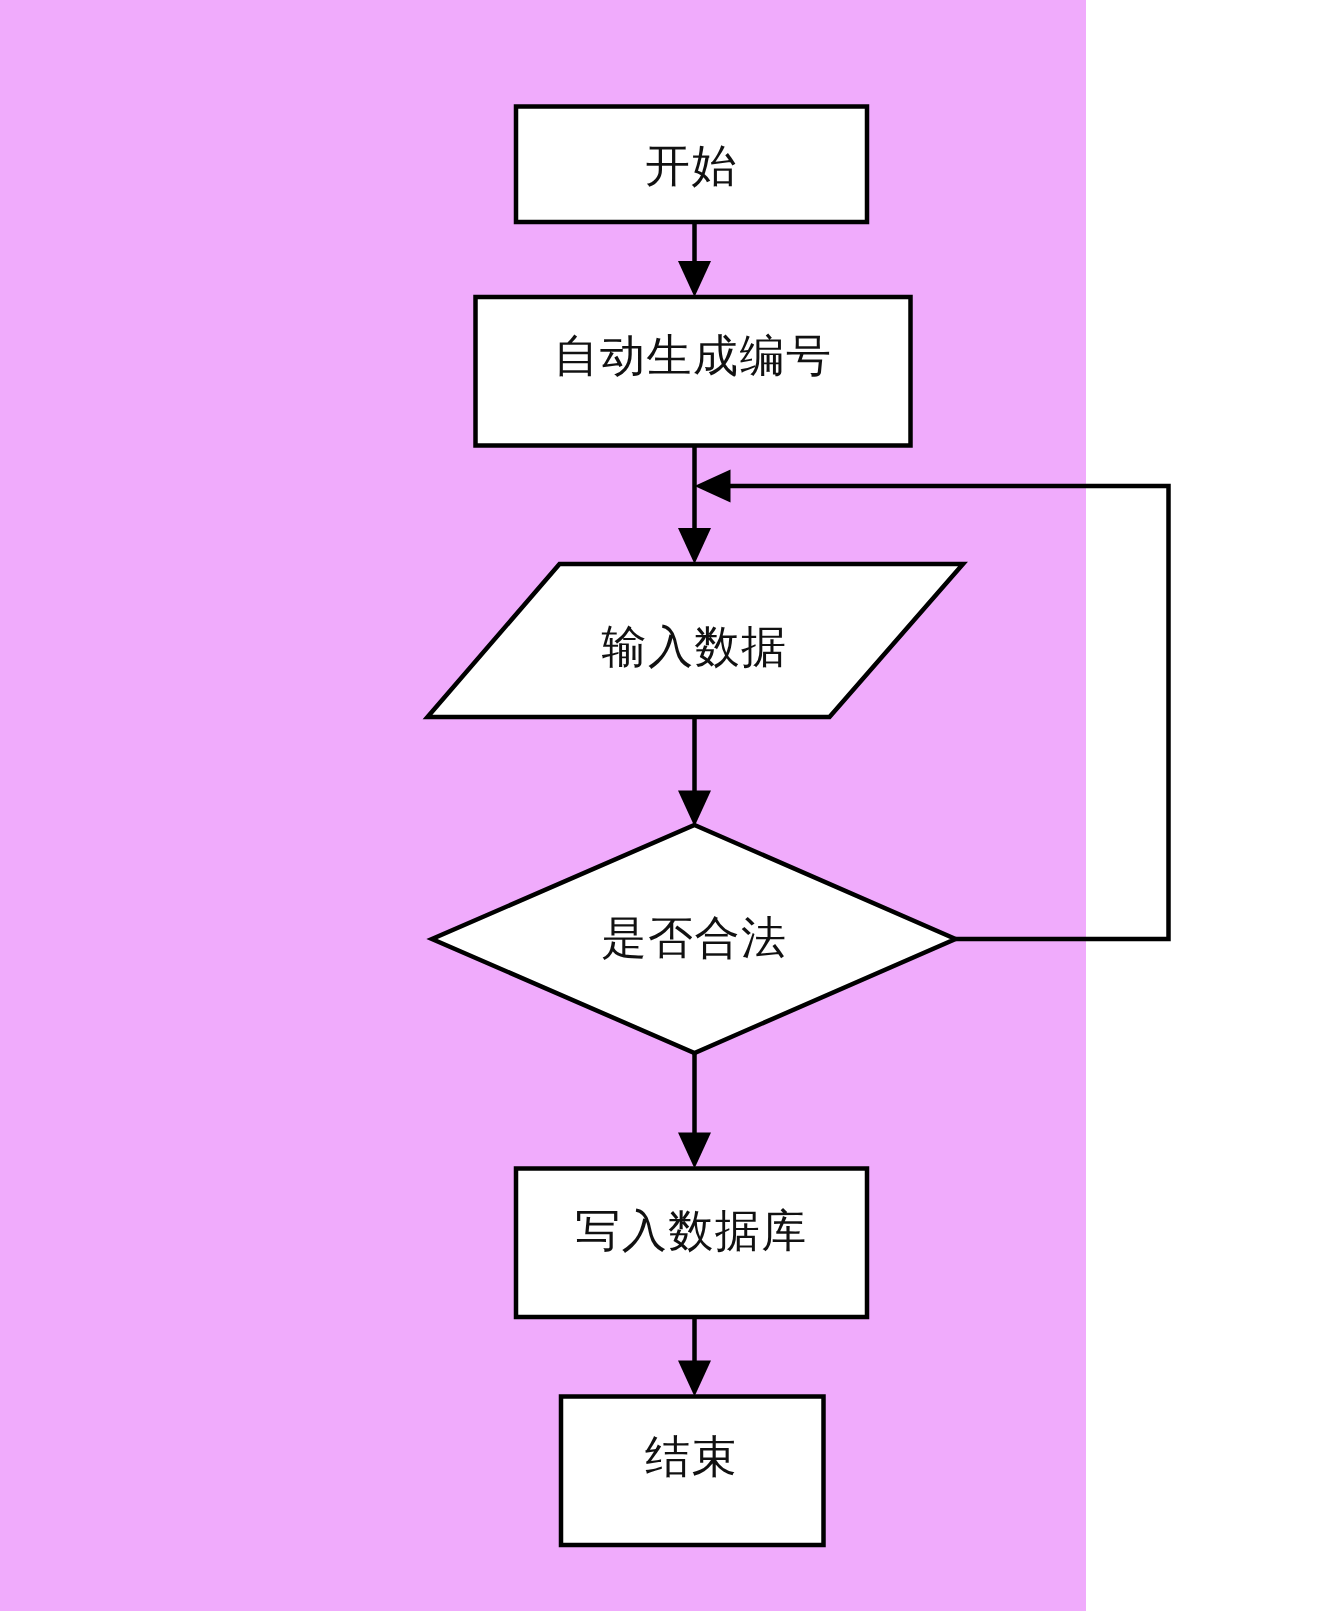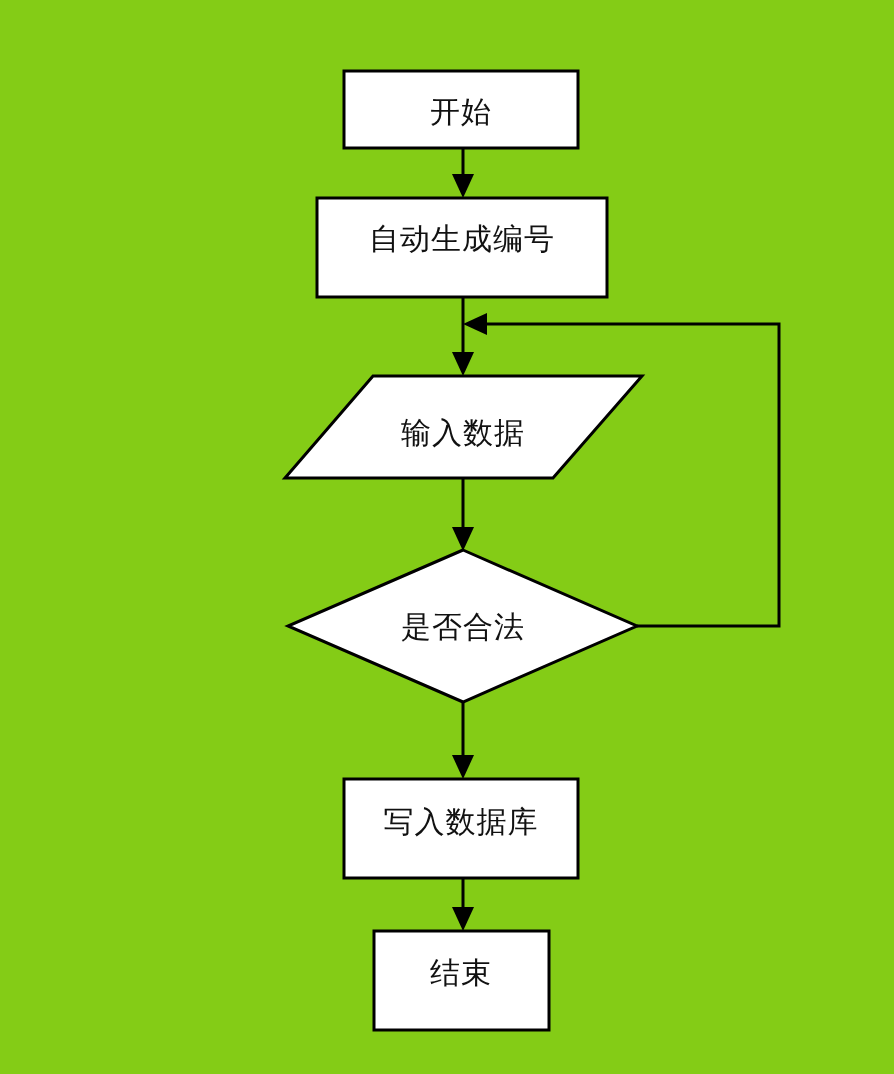--- a/index.html
+++ b/index.html
@@ -9,23 +9,23 @@
     background: #ffffff;
   }
   body {
     width: 894px;
     height: 1074px;
     overflow: hidden;
     font-family: "Liberation Serif", "DejaVu Serif", serif;
   }
   #canvas {
     position: relative;
-    width: 894px;
+    width: 724px;
     height: 1074px;
-    background: #84cc16;
+    background: #f0abfc;
   }
   #flow-svg {
     position: absolute;
     top: 0;
     left: 0;
     width: 894px;
     height: 1074px;
   }
   .node-shape {
     fill: #ffffff;

